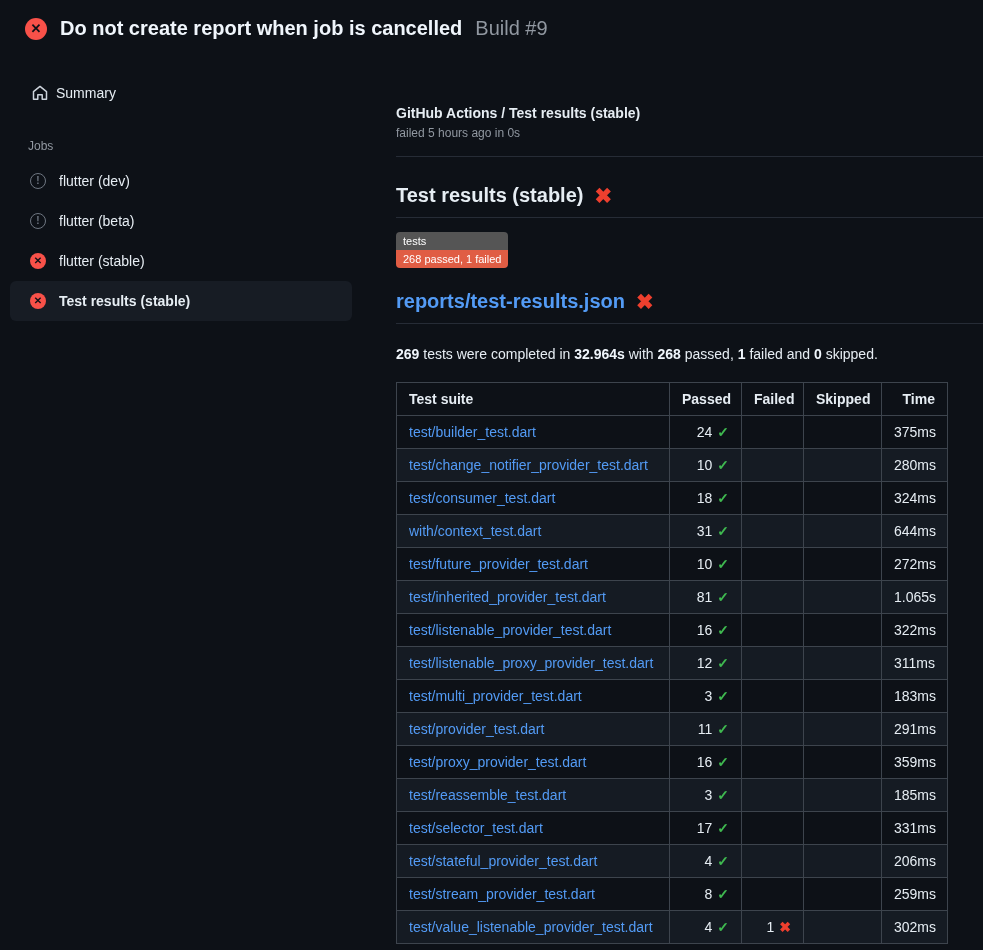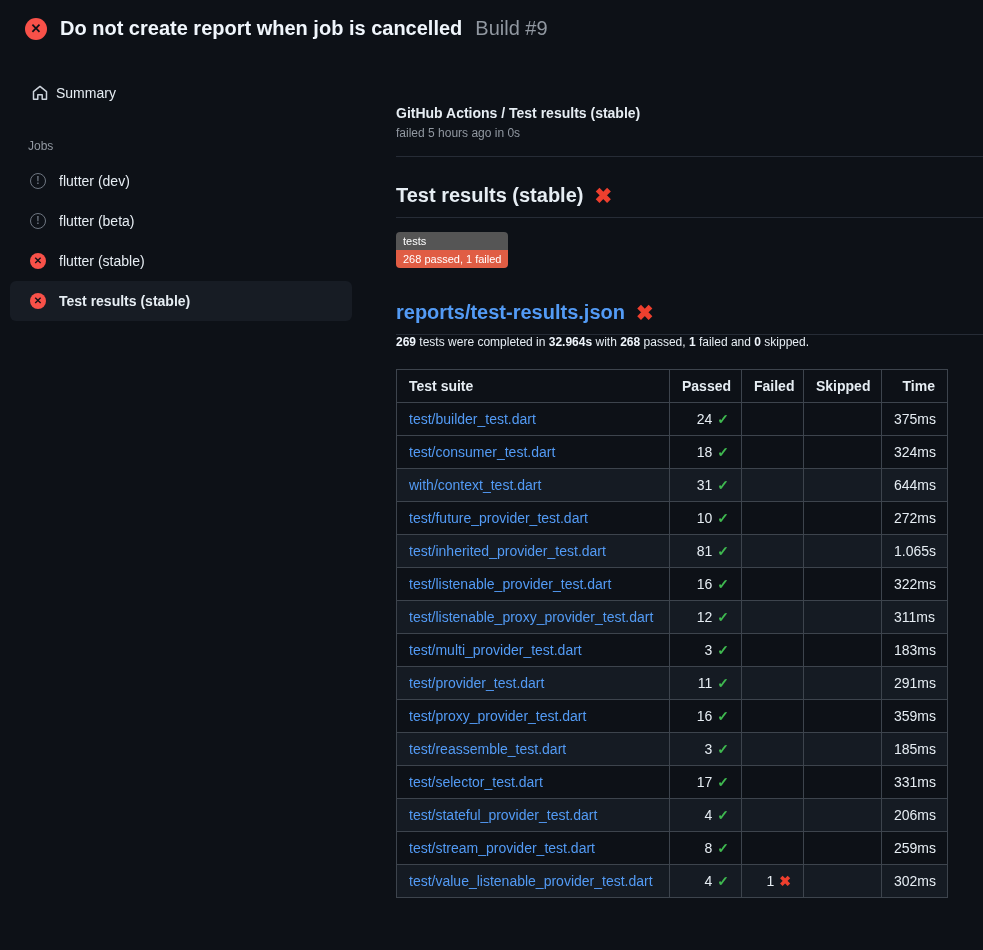--- a/index.html
+++ b/index.html
@@ -49,29 +49,29 @@
   
   .main { position:absolute; top:91px; left:396px; width:587px; }
   .breadcrumb { margin-top:14px; font-size:14px; font-weight:bold; }
   .run-status { margin-top:5px; font-size:12px; color:var(--muted); }
   .divider { margin-top:16px; height:1px; background:var(--divider); }
 
   h2.section-heading {
     margin-top:27px; padding-bottom:10px; border-bottom:1px solid var(--divider);
     font-size:20px; font-weight:bold; display:flex; align-items:center; gap:11px;
   }
-  h2.report-heading { margin-top:33px; color:var(--link); }
+  h2.report-heading { margin-top:22px; color:var(--link); }
   .heading-x { color:var(--cross); font-size:21px; font-weight:bold; line-height:1; }
 
   .badge { display:inline-flex; margin-top:14px; border-radius:4px; overflow:hidden;
            font-size:11px; color:#ffffff;flex-direction:column; }
   .badge-label { background:var(--badge-label-bg); padding:3px 7px; }
   .badge-value { background:var(--badge-value-bg); padding:3px 7px; }
 
-  .summary-line { font-size:12px; }
+  .summary-line { margin-top:22px; font-size:14px; }
   .summary-line .b { font-weight:bold; color:var(--text-bright); }
 
   
   table.results { margin-top:20px; border-collapse:collapse; width:551px; font-size:14px;
                   table-layout:fixed; }
   .results th, .results td {
     border:1px solid var(--table-border); padding:6px 12px; line-height:20px;
     white-space:nowrap; overflow:hidden;
   }
   .results th { font-weight:bold; text-align:right; }
@@ -160,20 +160,27 @@
         </tr>
       </thead>
     <tbody>
         <tr>
           <td class="cell-suite"><a class="suite-link">test/builder_test.dart</a></td>
           <td><span>24</span><span class="check-icon">✓</span></td>
           <td></td>
           <td></td>
           <td>375ms</td>
         </tr>
+        <tr class="alt">
+          <td class="cell-suite"><a class="suite-link">test/change_notifier_provider_test.dart</a></td>
+          <td><span>10</span><span class="check-icon">✓</span></td>
+          <td></td>
+          <td></td>
+          <td>280ms</td>
+        </tr>
         <tr>
           <td class="cell-suite"><a class="suite-link">test/consumer_test.dart</a></td>
           <td><span>18</span><span class="check-icon">✓</span></td>
           <td></td>
           <td></td>
           <td>324ms</td>
         </tr>
         <tr class="alt">
           <td class="cell-suite"><a class="suite-link">with/context_test.dart</a></td>
           <td><span>31</span><span class="check-icon">✓</span></td>

